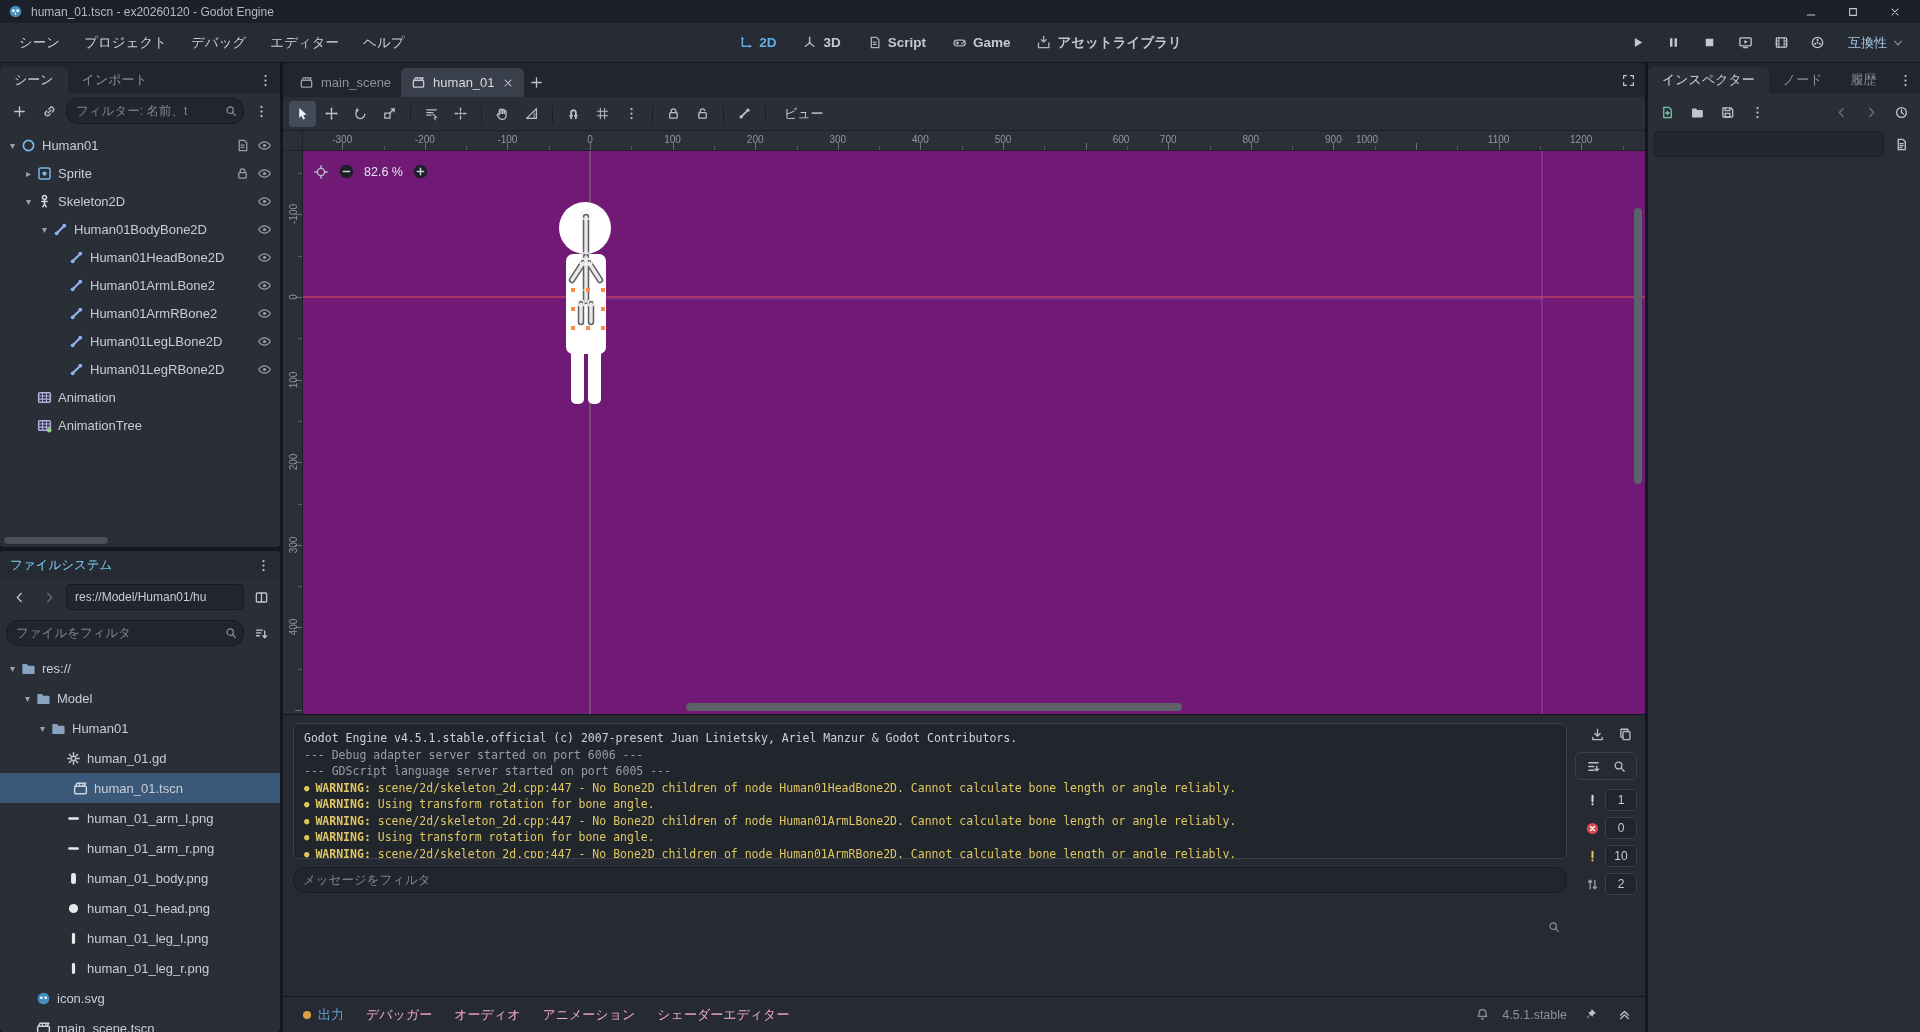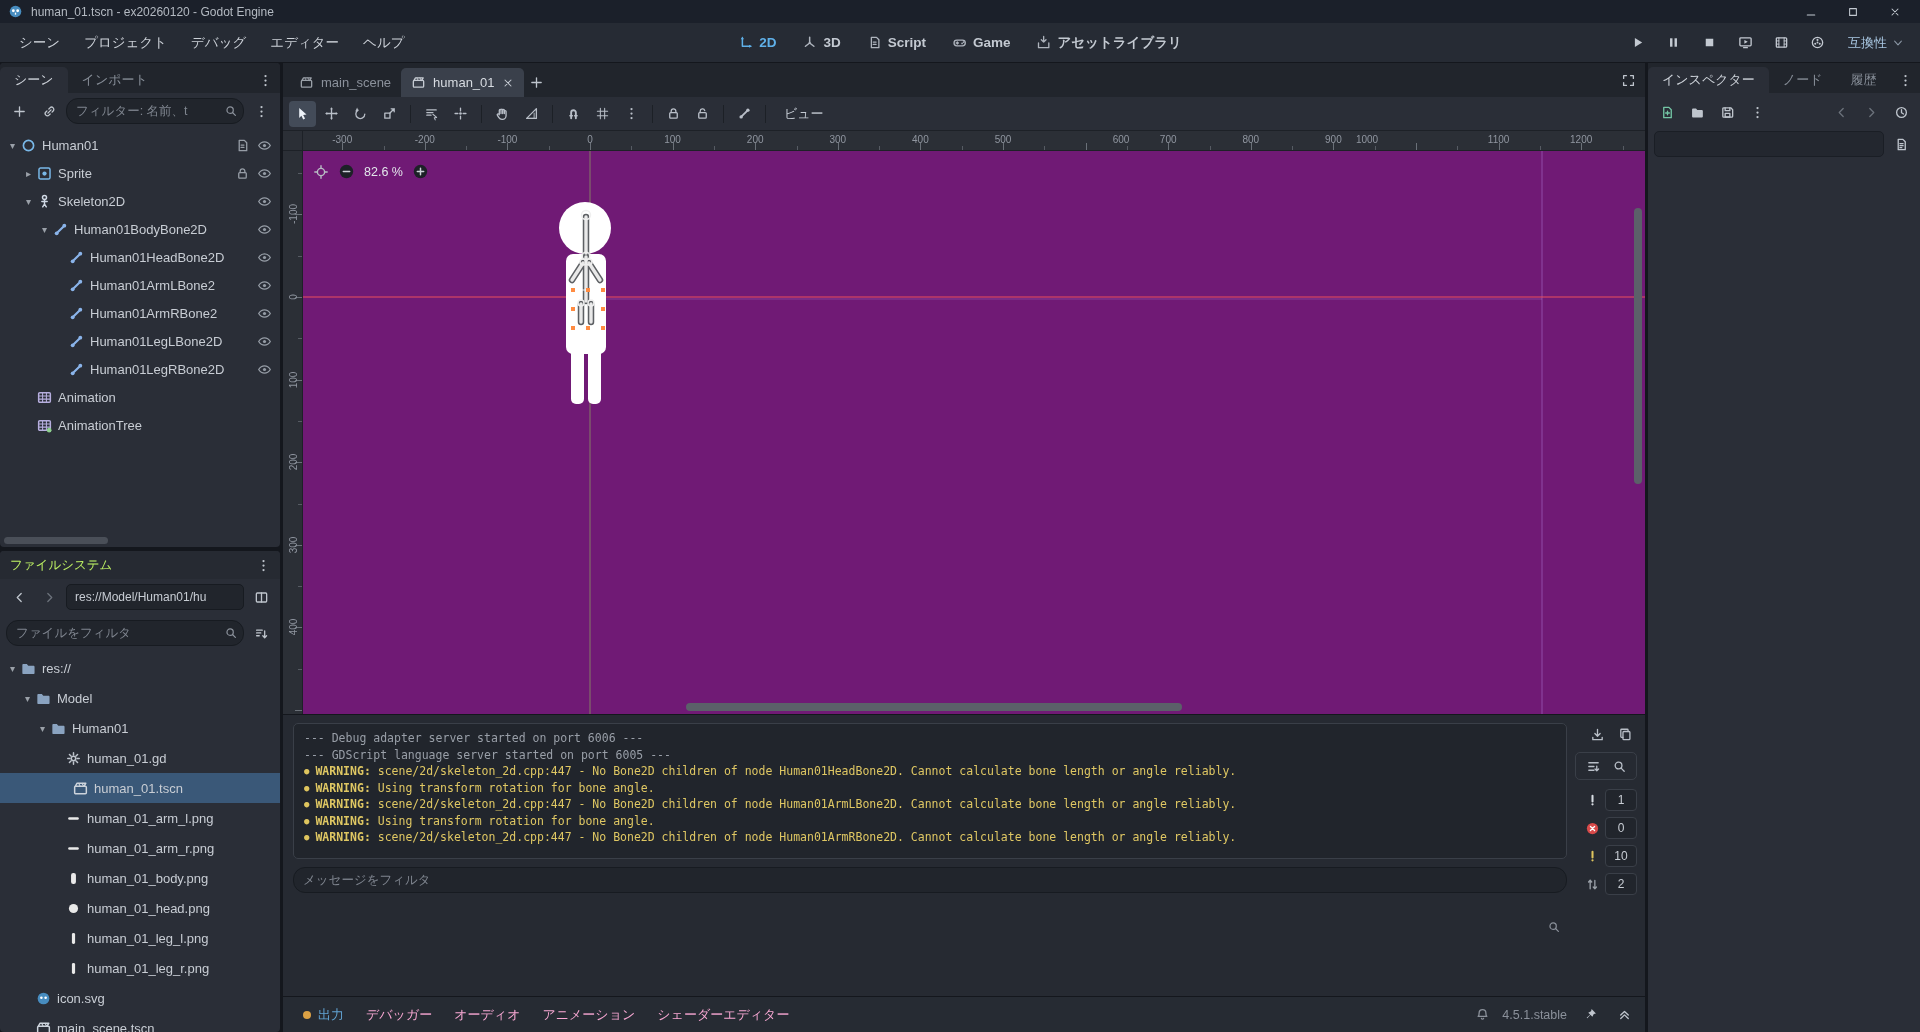--- a/index.html
+++ b/index.html
@@ -69,21 +69,21 @@
   .ni-node2d,.ni-sprite { color:#79b8e8; }
   .ni-skeleton { color:#cfd8e4; }
   .ni-bone { color:#8ab4ea; }
   .ni-anim-player,.ni-anim-tree { color:#b6aede; }
   .ni-folder { color:#8aa3c0; }
   .ni-gear { color:#bfc5cd; }
   .ni-scene-file { color:#cdd4dc; }
   .hbar { height:9px; margin:0 2px 2px; position:relative; }
   .hthumb { position:absolute; left:2px; top:1px; width:104px; height:7px; background:#4a4f58; border-radius:4px; }
 
-  .fs-header { display:flex; align-items:center; height:28px; background:#262a32; padding:0 4px 0 10px; color:#bef264; font-size:12.5px; }
+  .fs-header { display:flex; align-items:center; height:28px; background:#262a32; padding:0 4px 0 10px; color:#7dd3fc; font-size:12.5px; }
   .fs-header .tool-btn { margin-left:auto; }
   .dim-btn { color:#6c727b; }
 
   
   .scenetabs { height:34px; background:#21252c; display:flex; align-items:flex-end; padding:0 4px 0 6px; }
   .sc-tab { display:flex; align-items:center; gap:7px; height:29px; padding:0 10px; color:#8b919b; font-size:13px; border-radius:5px 5px 0 0; }
   .sc-tab .ic { width:15px; height:15px; color:#9aa0a8; }
   .sc-tab.active { background:#3a404b; color:#d7dbe1; }
   .sc-tab.active .ic { color:#c6cbd3; }
   .close-x { width:12px !important; height:12px !important; color:#aab0b8; }
@@ -1114,20 +1114,21 @@
           </div>
 
           <div class="hscroll"></div>
           <div class="vscroll"></div>
         </div>
       </div>
 
       <div class="console">
         <div class="console-main">
           <div class="log" id="log">
+              <div class="ln in">Godot Engine v4.5.1.stable.official (c) 2007-present Juan Linietsky, Ariel Manzur &amp; Godot Contributors.</div>
               <div class="ln dim">--- Debug adapter server started on port 6006 ---</div>
               <div class="ln dim">--- GDScript language server started on port 6005 ---</div>
               <div class="ln warn"><span class="dot">●</span><span class="b">WARNING:</span> scene/2d/skeleton_2d.cpp:447 - No Bone2D children of node Human01HeadBone2D. Cannot calculate bone length or angle reliably.</div>
               <div class="ln warn"><span class="dot">●</span><span class="b">WARNING:</span> Using transform rotation for bone angle.</div>
               <div class="ln warn"><span class="dot">●</span><span class="b">WARNING:</span> scene/2d/skeleton_2d.cpp:447 - No Bone2D children of node Human01ArmLBone2D. Cannot calculate bone length or angle reliably.</div>
               <div class="ln warn"><span class="dot">●</span><span class="b">WARNING:</span> Using transform rotation for bone angle.</div>
               <div class="ln warn"><span class="dot">●</span><span class="b">WARNING:</span> scene/2d/skeleton_2d.cpp:447 - No Bone2D children of node Human01ArmRBone2D. Cannot calculate bone length or angle reliably.</div>
             </div>
           <div class="filter-wrap console-filter">
             <input placeholder="メッセージをフィルタ" style="">

